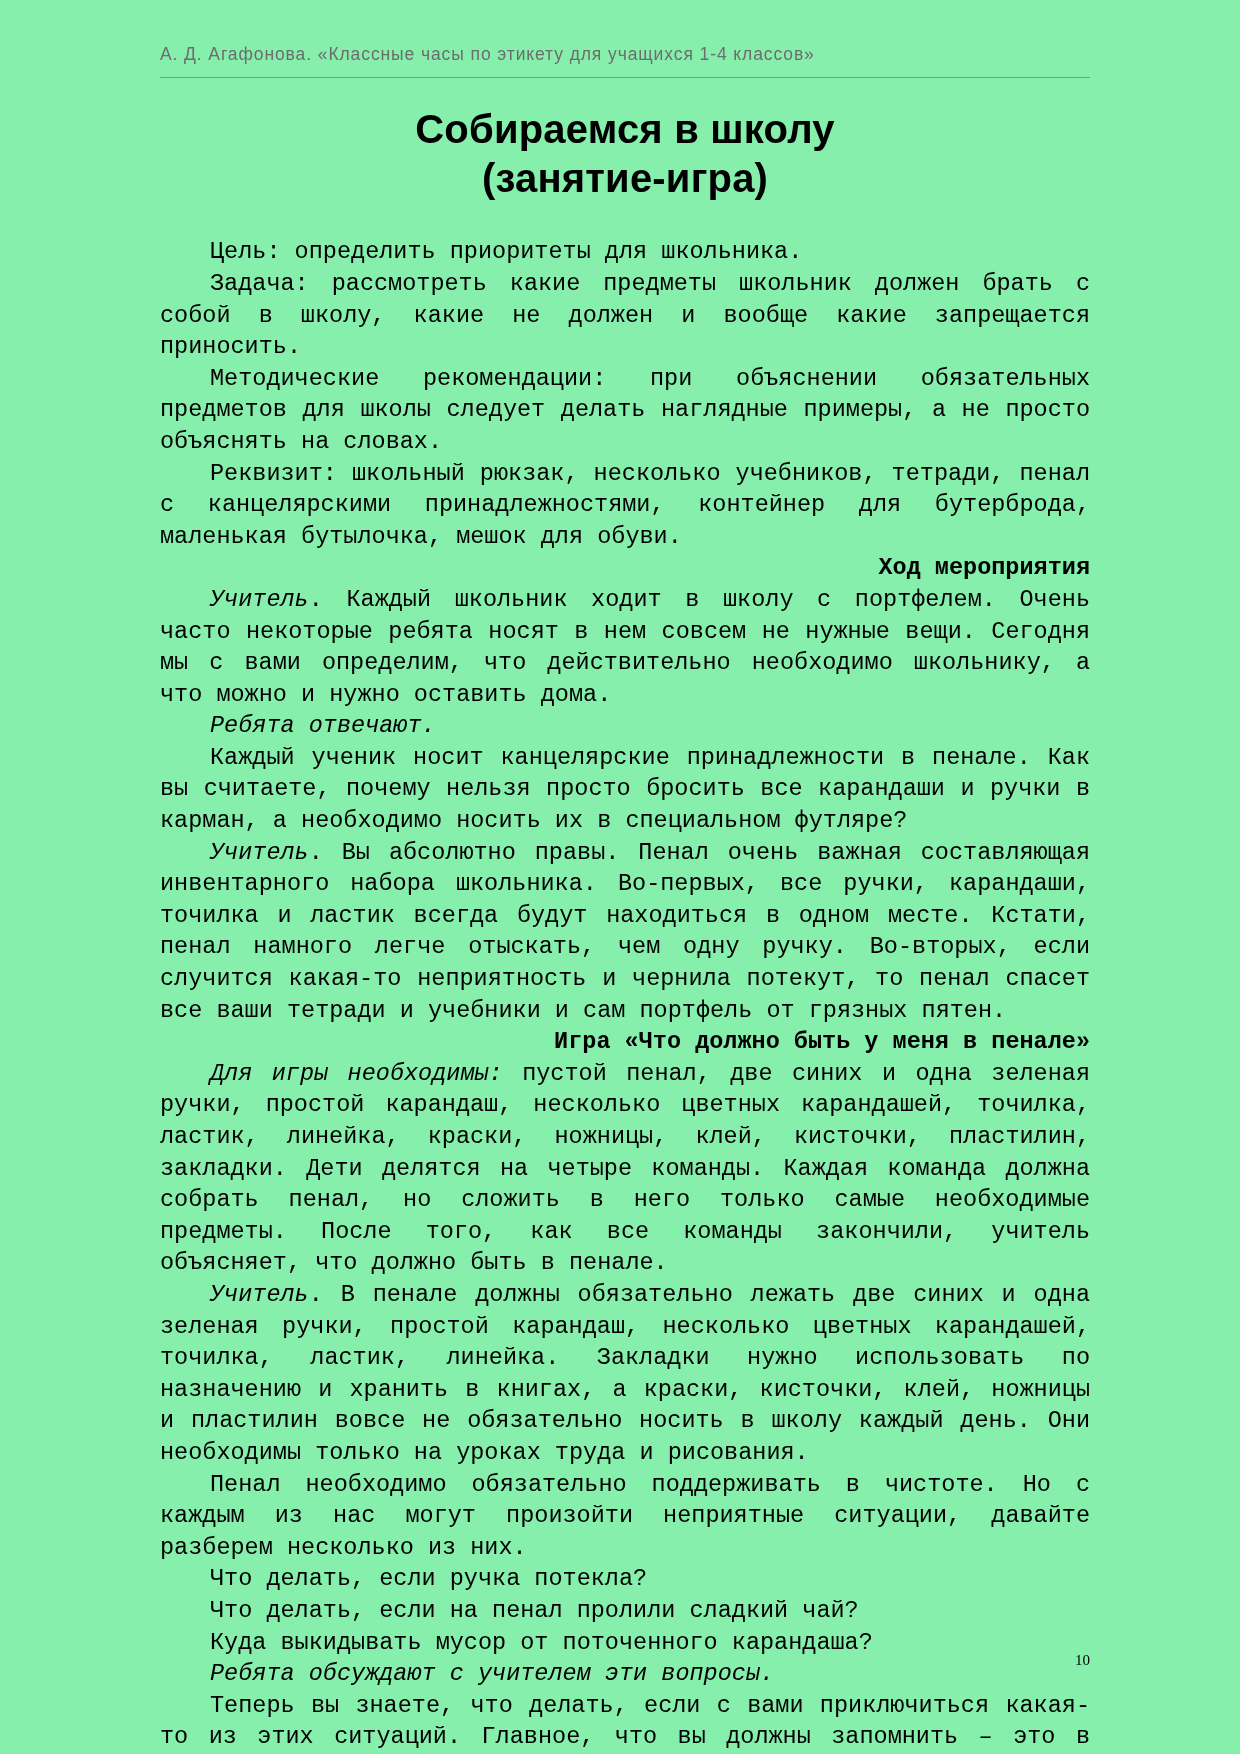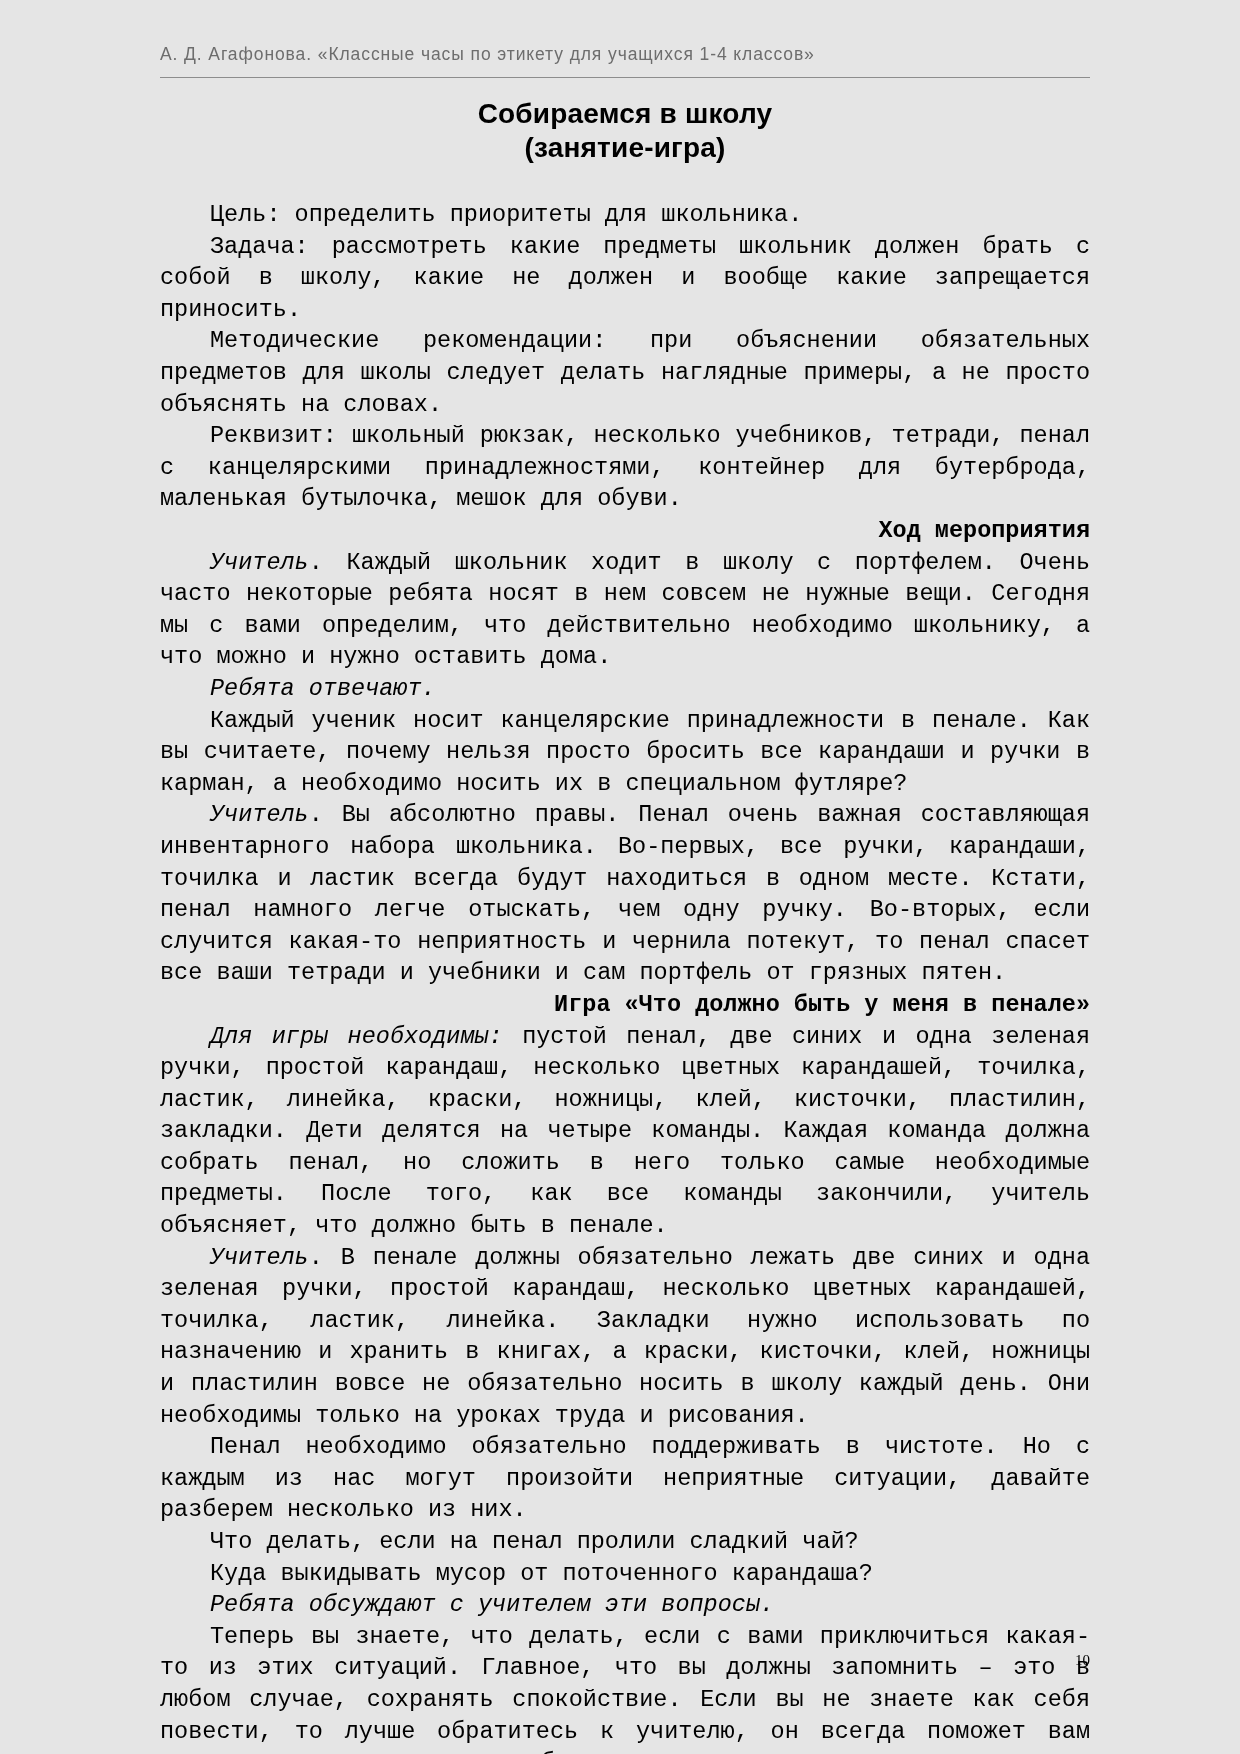--- a/index.html
+++ b/index.html
@@ -10,21 +10,21 @@
   }
   body {
     font-family: "Liberation Serif", "DejaVu Serif", serif;
     color: #000000;
   }
   .page {
     position: relative;
     width: 1240px;
     height: 1754px;
     margin: 0 auto;
-    background: #e5e5e5;
+    background: #86efac;
     box-sizing: border-box;
     overflow: hidden;
   }
   .content {
     position: absolute;
     left: 160px;
     top: 44px;
     width: 930px;
   }
   .running-head {
@@ -37,21 +37,21 @@
   }
   .header-rule {
     border: 0;
     border-top: 1.6px solid #8d8d8d;
     margin: 0 0 0 0;
     width: 100%;
   }
   .doc-title {
     font-family: "Liberation Sans", "DejaVu Sans", sans-serif;
     font-weight: bold;
-    font-size: 28px;
+    font-size: 40px;
     line-height: 1.22;
     text-align: center;
     margin-bottom: 0;
     letter-spacing: 0.2px;
   }
   .title-line-2 {
     display: block;
   }
   .body-block {
     margin-top: 34px;
@@ -120,20 +120,21 @@
       <p class="para"><span class="it">Учитель</span><span>. Вы абсолютно правы. Пенал очень важная составляющая инвентарного набора школьника. Во-первых, все ручки, карандаши, точилка и ластик всегда будут находиться в одном месте. Кстати, пенал намного легче отыскать, чем одну ручку. Во-вторых, если случится какая-то неприятность и чернила потекут, то пенал спасет все ваши тетради и учебники и сам портфель от грязных пятен.</span></p>
 
       <p class="heading">Игра «Что должно быть у меня в пенале»</p>
 
       <p class="para"><span class="it">Для игры необходимы:</span><span> пустой пенал, две синих и одна зеленая ручки, простой карандаш, несколько цветных карандашей, точилка, ластик, линейка, краски, ножницы, клей, кисточки, пластилин, закладки. Дети делятся на четыре команды. Каждая команда должна собрать пенал, но сложить в него только самые необходимые предметы. После того, как все команды закончили, учитель объясняет, что должно быть в пенале.</span></p>
 
       <p class="para"><span class="it">Учитель</span><span>. В пенале должны обязательно лежать две синих и одна зеленая ручки, простой карандаш, несколько цветных карандашей, точилка, ластик, линейка. Закладки нужно использовать по назначению и хранить в книгах, а краски, кисточки, клей, ножницы и пластилин вовсе не обязательно носить в школу каждый день. Они необходимы только на уроках труда и рисования.</span></p>
 
       <p class="para">Пенал необходимо обязательно поддерживать в чистоте. Но с каждым из нас могут произойти неприятные ситуации, давайте разберем несколько из них.</p>
 
+      <p class="para">Что делать, если ручка потекла?</p>
 
       <p class="para">Что делать, если на пенал пролили сладкий чай?</p>
 
       <p class="para">Куда выкидывать мусор от поточенного карандаша?</p>
 
       <p class="para it">Ребята обсуждают с учителем эти вопросы.</p>
 
       <p class="para">Теперь вы знаете, что делать, если с вами приключиться какая-то из этих ситуаций. Главное, что вы должны запомнить – это в любом случае, сохранять спокойствие. Если вы не знаете как себя повести, то лучше обратитесь к учителю, он всегда поможет вам навести порядок на вашем рабочем месте.</p>
 
       <p class="heading">Игра «Красивая обложка»</p>

